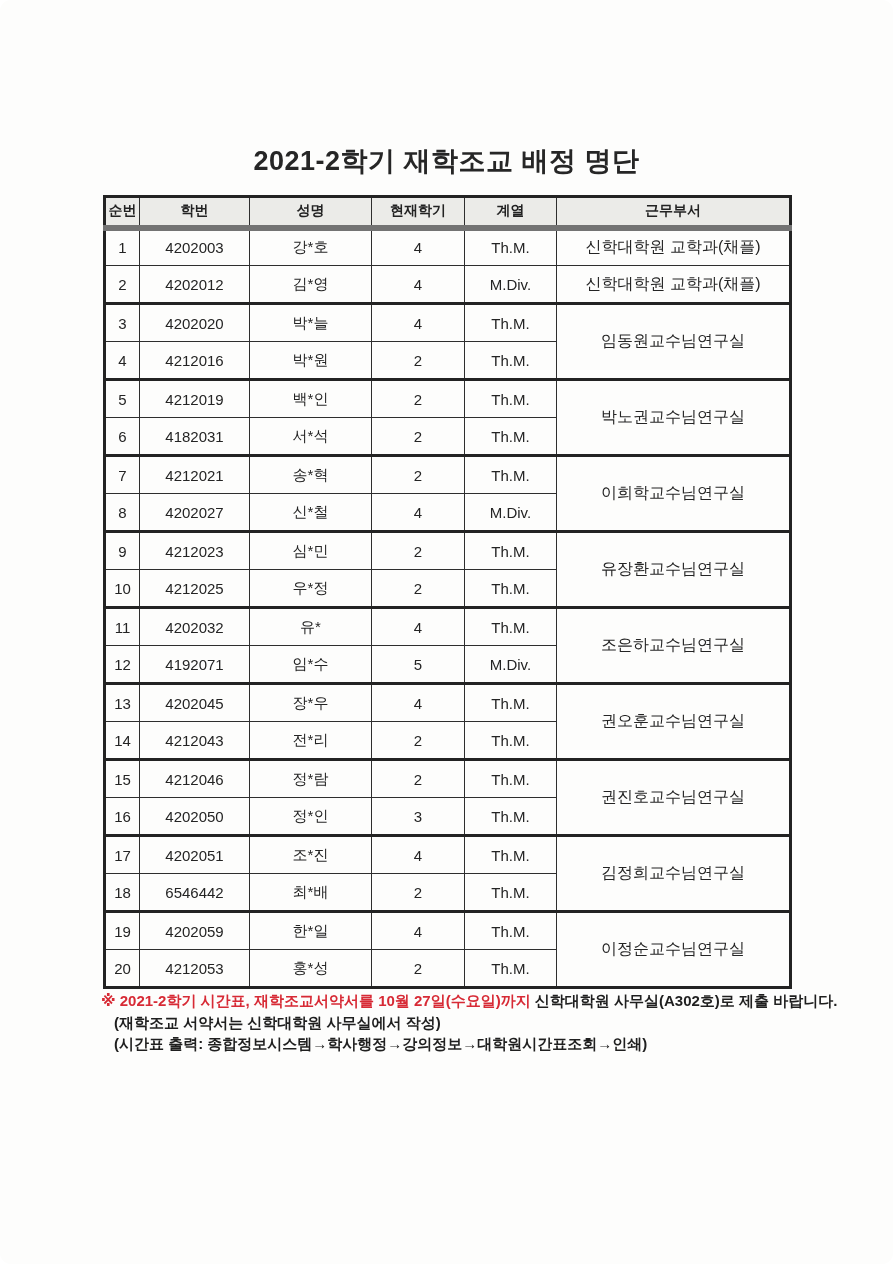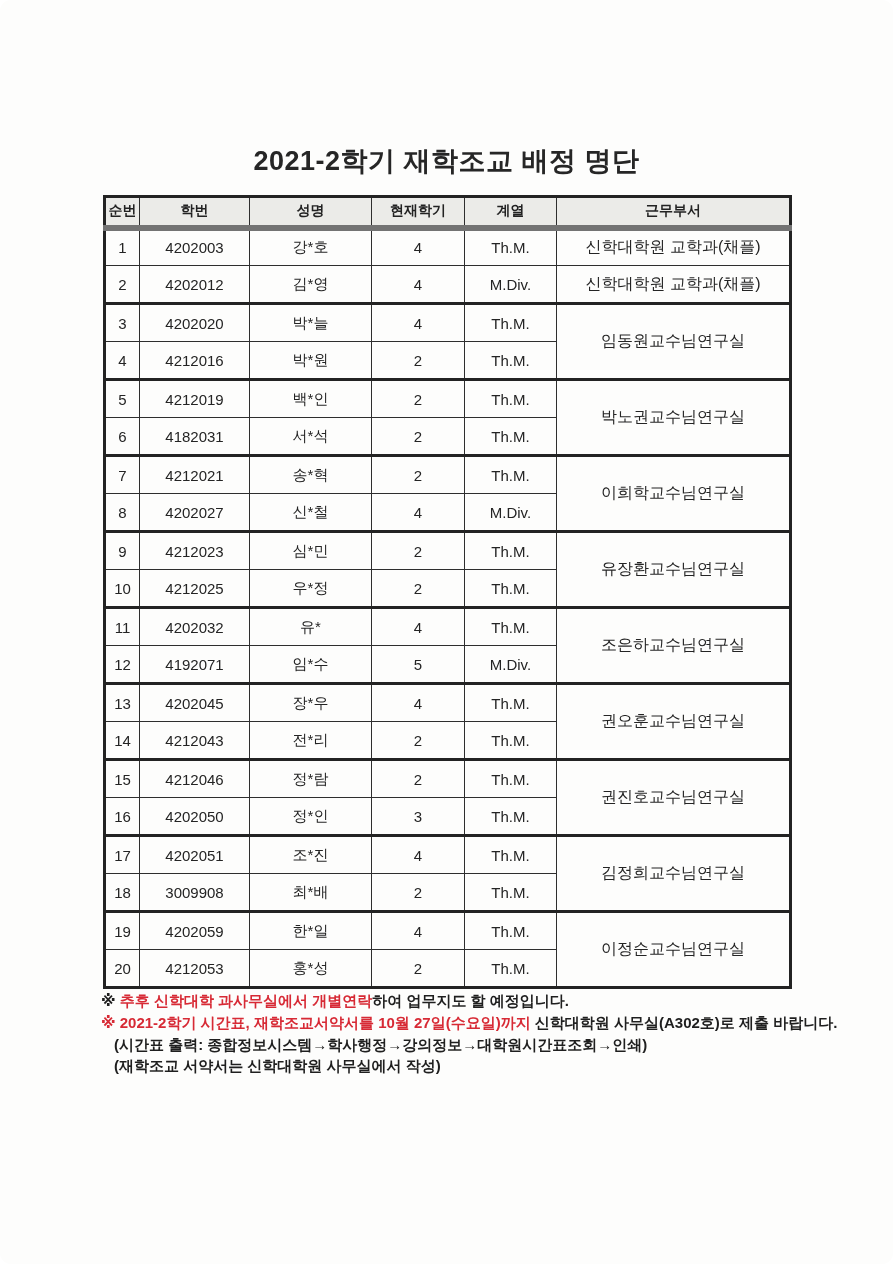--- a/index.html
+++ b/index.html
@@ -235,21 +235,21 @@
         <tr class="group-start">
           <td>17</td>
           <td>4202051</td>
           <td>조*진</td>
           <td>4</td>
           <td>Th.M.</td>
           <td class="dept" rowspan="2">김정희교수님연구실</td>
         </tr>
         <tr>
           <td>18</td>
-          <td>3009908</td>
+          <td>6546442</td>
           <td>최*배</td>
           <td>2</td>
           <td>Th.M.</td>
         </tr>
         <tr class="group-start">
           <td>19</td>
           <td>4202059</td>
           <td>한*일</td>
           <td>4</td>
           <td>Th.M.</td>
@@ -259,19 +259,18 @@
           <td>20</td>
           <td>4212053</td>
           <td>홍*성</td>
           <td>2</td>
           <td>Th.M.</td>
         </tr>
       </tbody>
   </table>
 
   <div class="notes" id="notes">
-      <p class="note"><span>※ </span><span class="red">추후 신학대학 과사무실에서 개별연락</span><span>하여 업무지도 할 예정입니다.</span></p>
       <p class="note"><span class="red">※ 2021-2학기 시간표, 재학조교서약서를 10월 27일(수요일)까지</span><span> 신학대학원 사무실(A302호)로 제출 바랍니다.</span></p>
+      <p class="note indent"><span>(재학조교 서약서는 신학대학원 사무실에서 작성)</span></p>
       <p class="note indent"><span>(시간표 출력: 종합정보시스템→학사행정→강의정보→대학원시간표조회→인쇄)</span></p>
-      <p class="note indent"><span>(재학조교 서약서는 신학대학원 사무실에서 작성)</span></p>
     </div>
 
 </div>
 
 </body></html>

